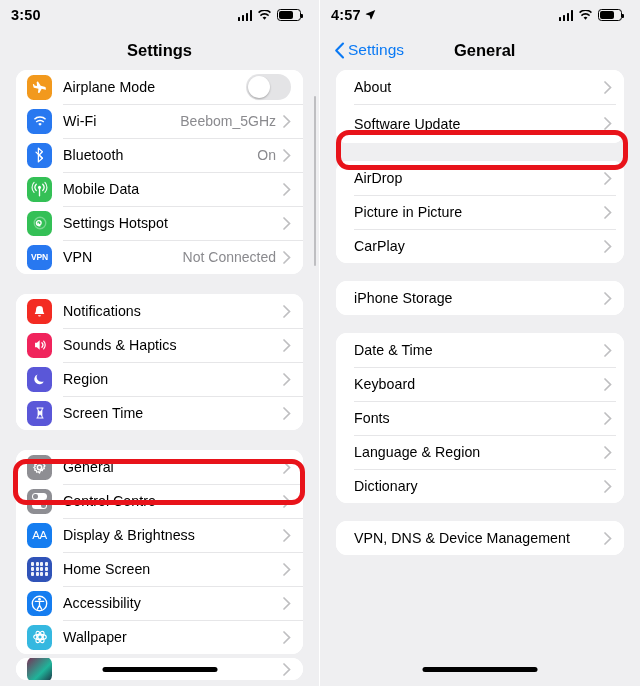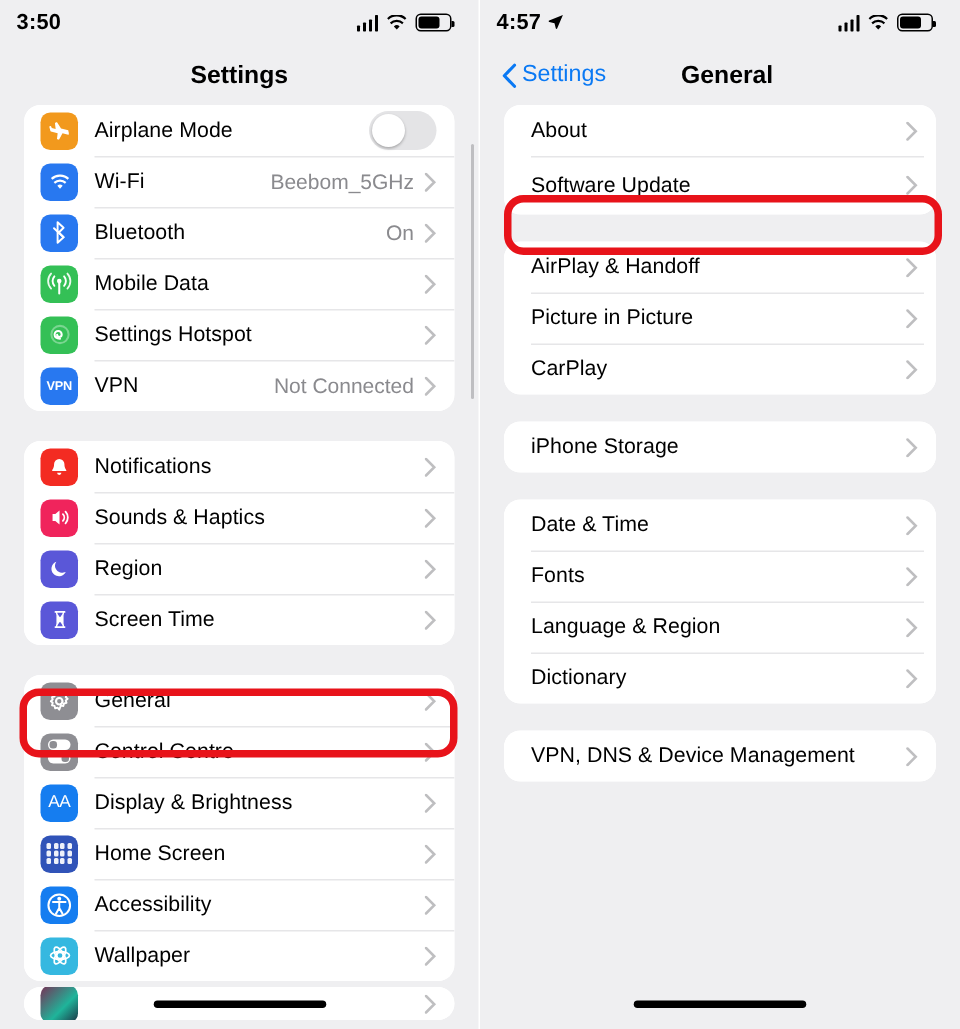--- a/index.html
+++ b/index.html
@@ -469,21 +469,21 @@
         <div class="row plain" style="height:39px">
           <span class="label">Software Update</span>
           <svg class="chev" viewBox="0 0 8 13">
               <path d="M1 1l5.5 5.5L1 12" stroke="#8a8a8e" stroke-width="1.7" fill="none" stroke-linecap="round"></path>
             </svg>
         </div>
       </div>
 
       <div class="group tight">
         <div class="row plain">
-          <span class="label">AirPlay &amp; Handoff</span>
+          <span class="label">AirDrop</span>
           <svg class="chev" viewBox="0 0 8 13">
               <path d="M1 1l5.5 5.5L1 12" stroke="#8a8a8e" stroke-width="1.7" fill="none" stroke-linecap="round"></path>
             </svg>
         </div>
         <div class="row plain">
           <span class="label">Picture in Picture</span>
           <svg class="chev" viewBox="0 0 8 13">
               <path d="M1 1l5.5 5.5L1 12" stroke="#8a8a8e" stroke-width="1.7" fill="none" stroke-linecap="round"></path>
             </svg>
         </div>
@@ -500,20 +500,26 @@
           <span class="label">iPhone Storage</span>
           <svg class="chev" viewBox="0 0 8 13">
               <path d="M1 1l5.5 5.5L1 12" stroke="#8a8a8e" stroke-width="1.7" fill="none" stroke-linecap="round"></path>
             </svg>
         </div>
       </div>
 
       <div class="group tight">
         <div class="row plain">
           <span class="label">Date &amp; Time</span>
+          <svg class="chev" viewBox="0 0 8 13">
+              <path d="M1 1l5.5 5.5L1 12" stroke="#8a8a8e" stroke-width="1.7" fill="none" stroke-linecap="round"></path>
+            </svg>
+        </div>
+        <div class="row plain">
+          <span class="label">Keyboard</span>
           <svg class="chev" viewBox="0 0 8 13">
               <path d="M1 1l5.5 5.5L1 12" stroke="#8a8a8e" stroke-width="1.7" fill="none" stroke-linecap="round"></path>
             </svg>
         </div>
         <div class="row plain">
           <span class="label">Fonts</span>
           <svg class="chev" viewBox="0 0 8 13">
               <path d="M1 1l5.5 5.5L1 12" stroke="#8a8a8e" stroke-width="1.7" fill="none" stroke-linecap="round"></path>
             </svg>
         </div>

